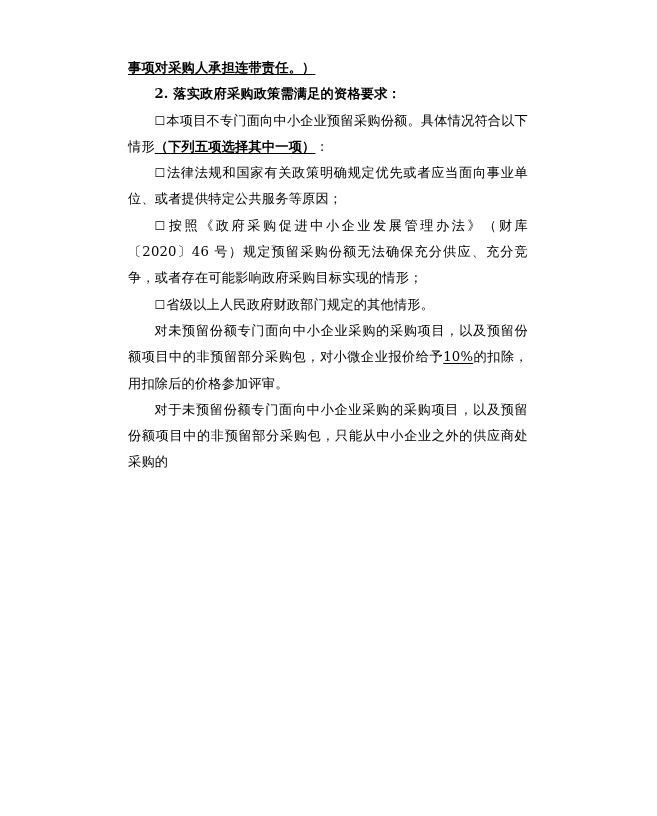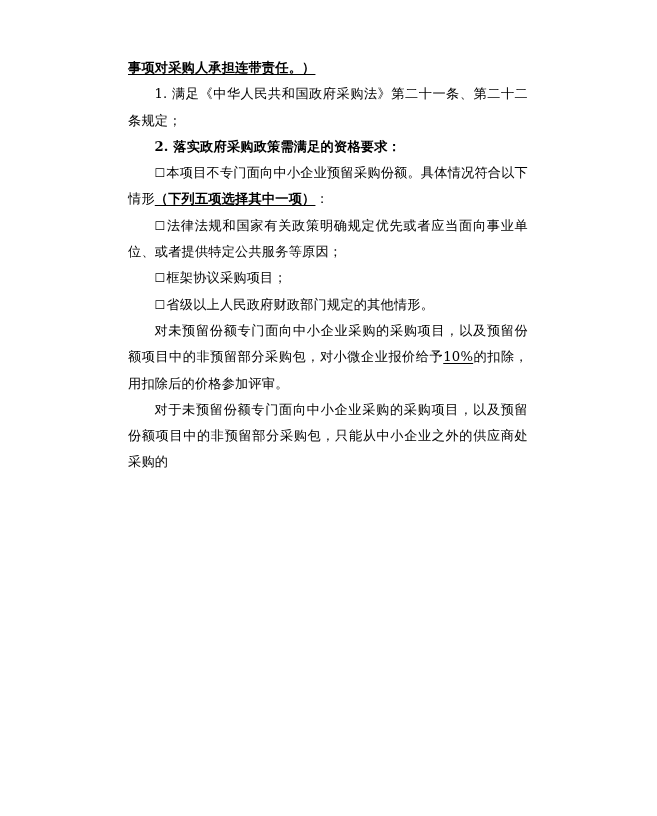--- a/index.html
+++ b/index.html
@@ -49,32 +49,31 @@
 </style>
 </head>
 <body>
 
 <div class="page">
   <div class="doc-body">
 
     <p class="line bold u">事项对采购人承担连带责任。）</p>
 
 
-    <p class="line indent">1. 满足《中华人民共和国政府采购法》第二十一条、第二十二条规定；</p>
 
     <p class="line bold indent">2. 落实政府采购政策需满足的资格要求：</p>
 
 
     <p class="line indent"><span class="chk">☐</span><span>本项目不专门面向中小企业预留采购份额。具体情况符合以下情形</span><span class="u bold">（下列五项选择其中一项）</span><span>：</span></p>
 
     <p class="line indent"><span class="chk">☐</span><span>法律法规和国家有关政策明确规定优先或者应当面向事业单位、或者提供特定公共服务等原因；</span></p>
 
 
+    <p class="line indent"><span class="chk">☐</span><span>按照《政府采购促进中小企业发展管理办法》（财库〔2020〕46 号）规定预留采购份额无法确保充分供应、充分竞争，或者存在可能影响政府采购目标实现的情形；</span></p>
 
-    <p class="line indent"><span class="chk">☐</span><span>框架协议采购项目；</span></p>
 
     <p class="line indent"><span class="chk">☐</span><span>省级以上人民政府财政部门规定的其他情形。</span></p>
 
     <p class="line indent"><span>对未预留份额专门面向中小企业采购的采购项目，以及预留份额项目中的非预留部分采购包，对小微企业报价给予</span><span class="u">10%</span><span>的扣除，用扣除后的价格参加评审。</span></p>
 
     <p class="line indent">对于未预留份额专门面向中小企业采购的采购项目，以及预留份额项目中的非预留部分采购包，只能从中小企业之外的供应商处采购的</p>
 
   </div>
 </div>
 

